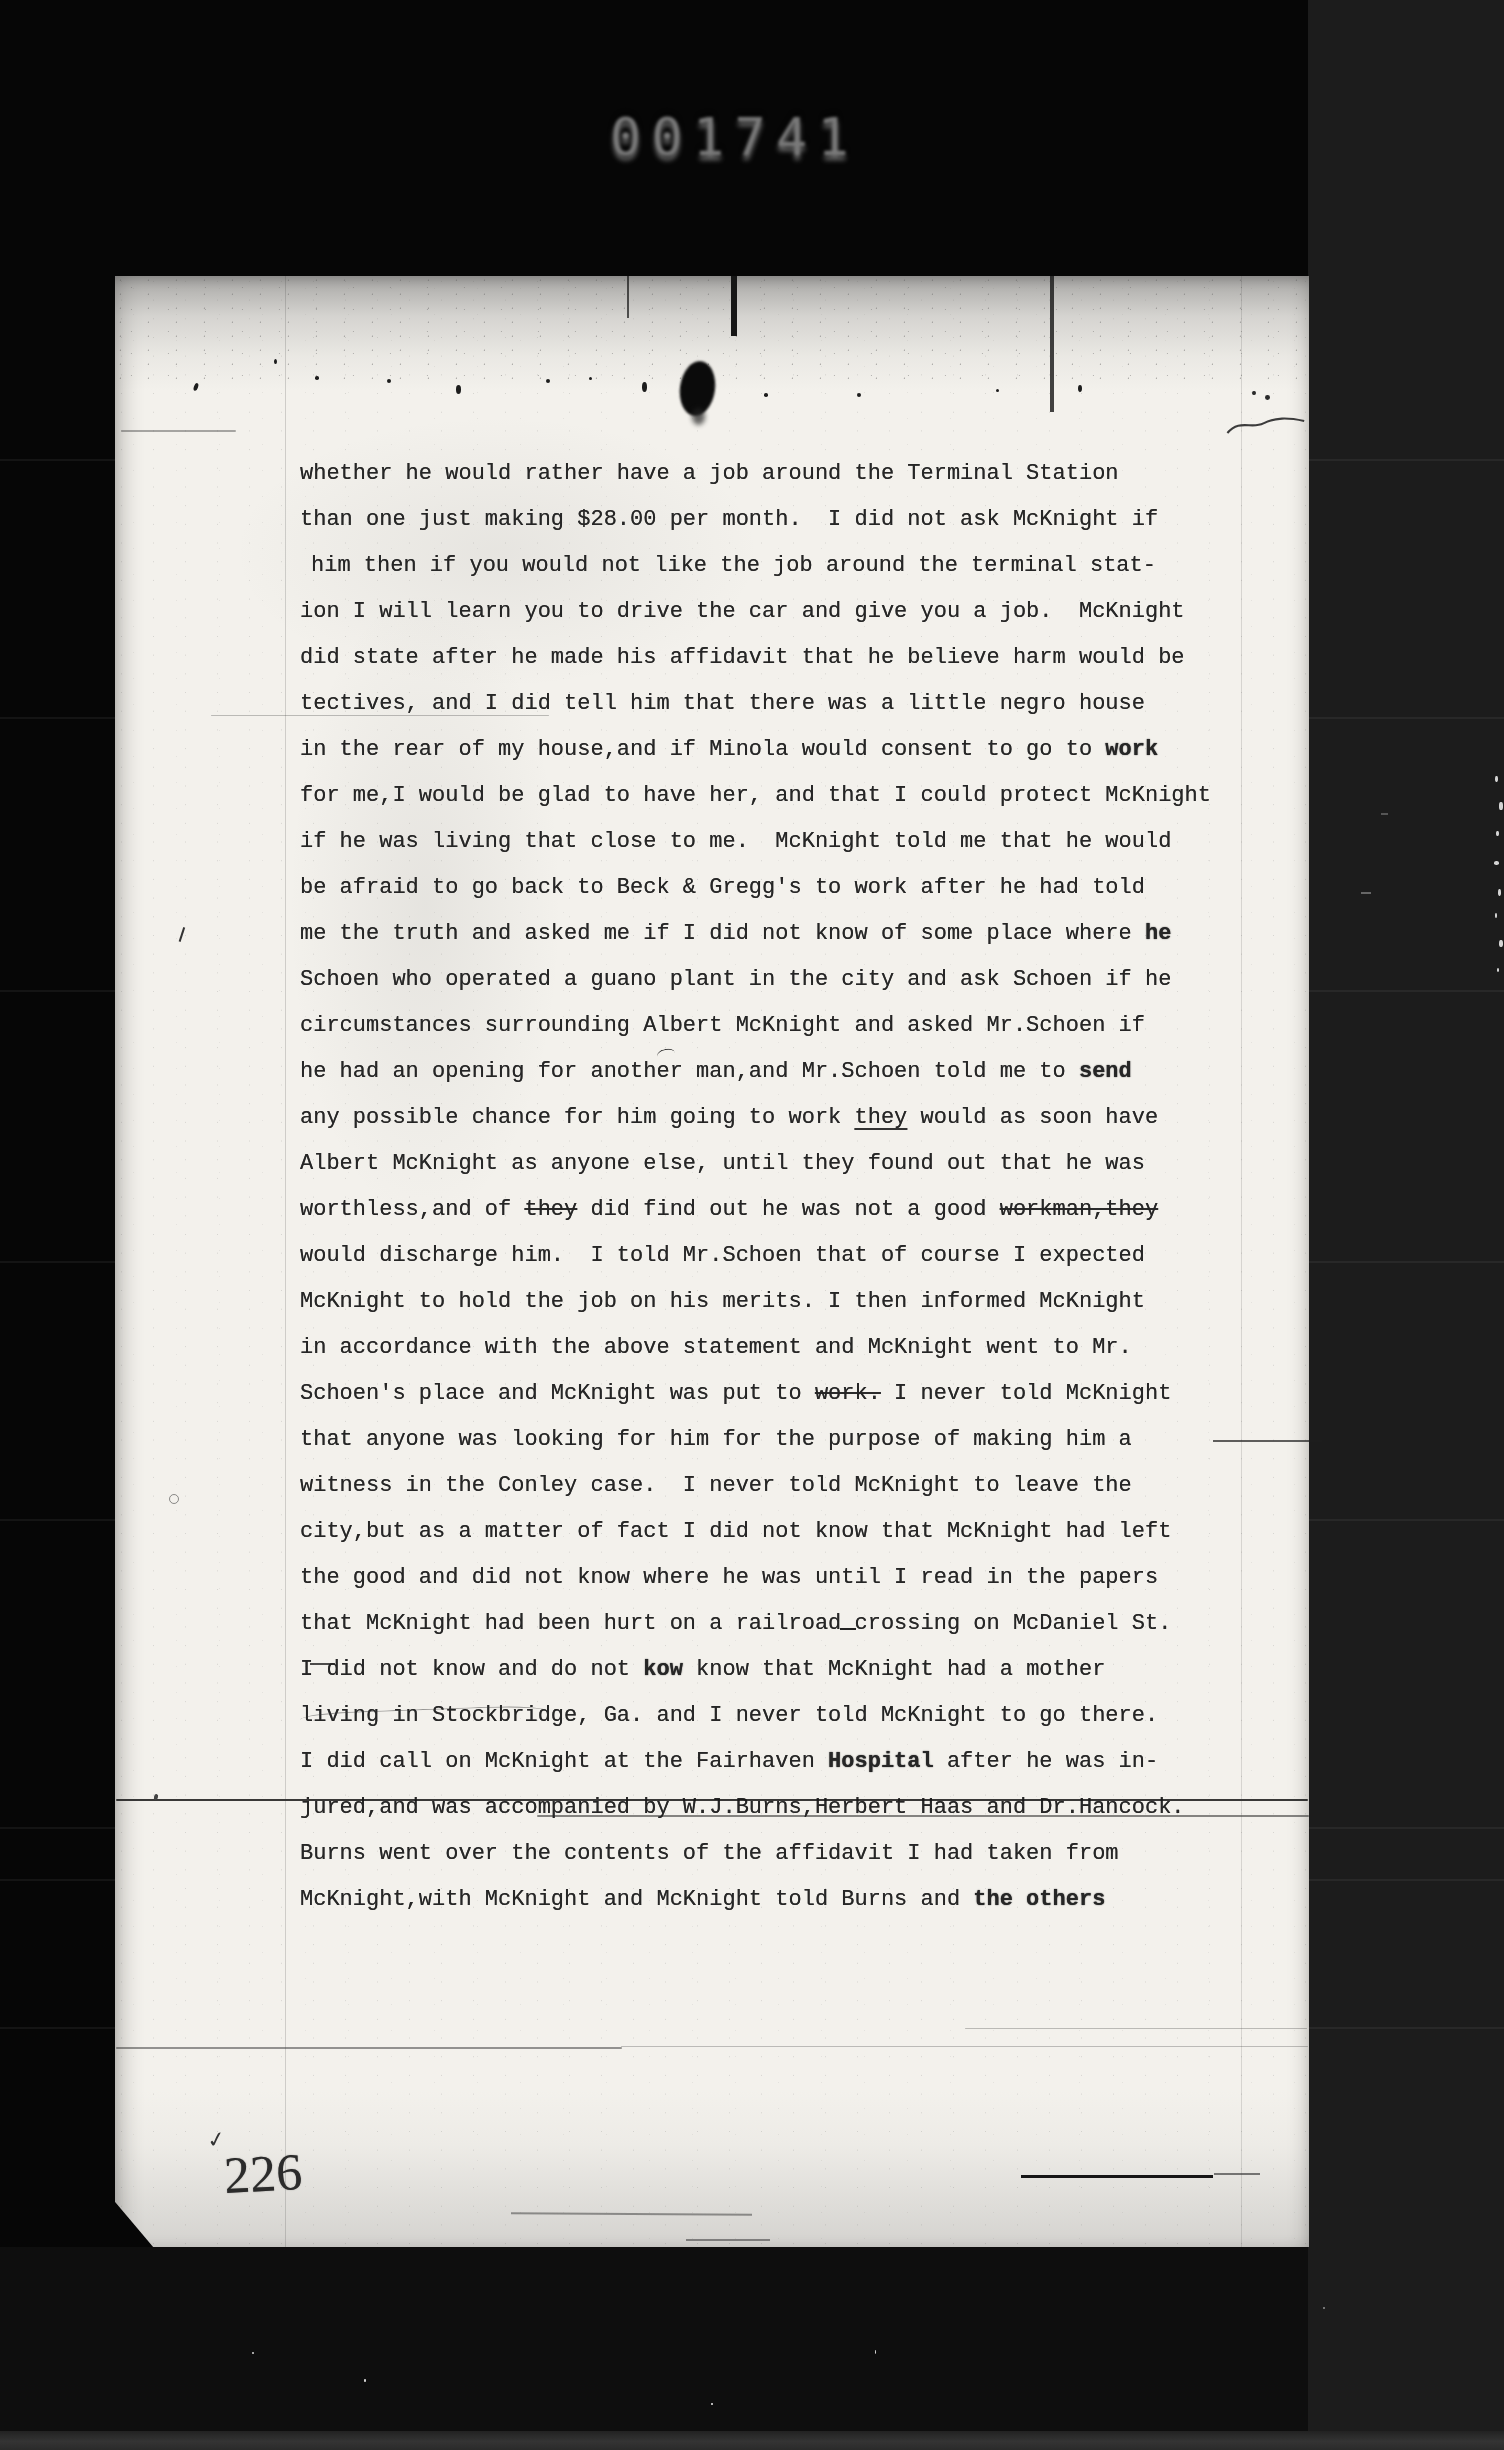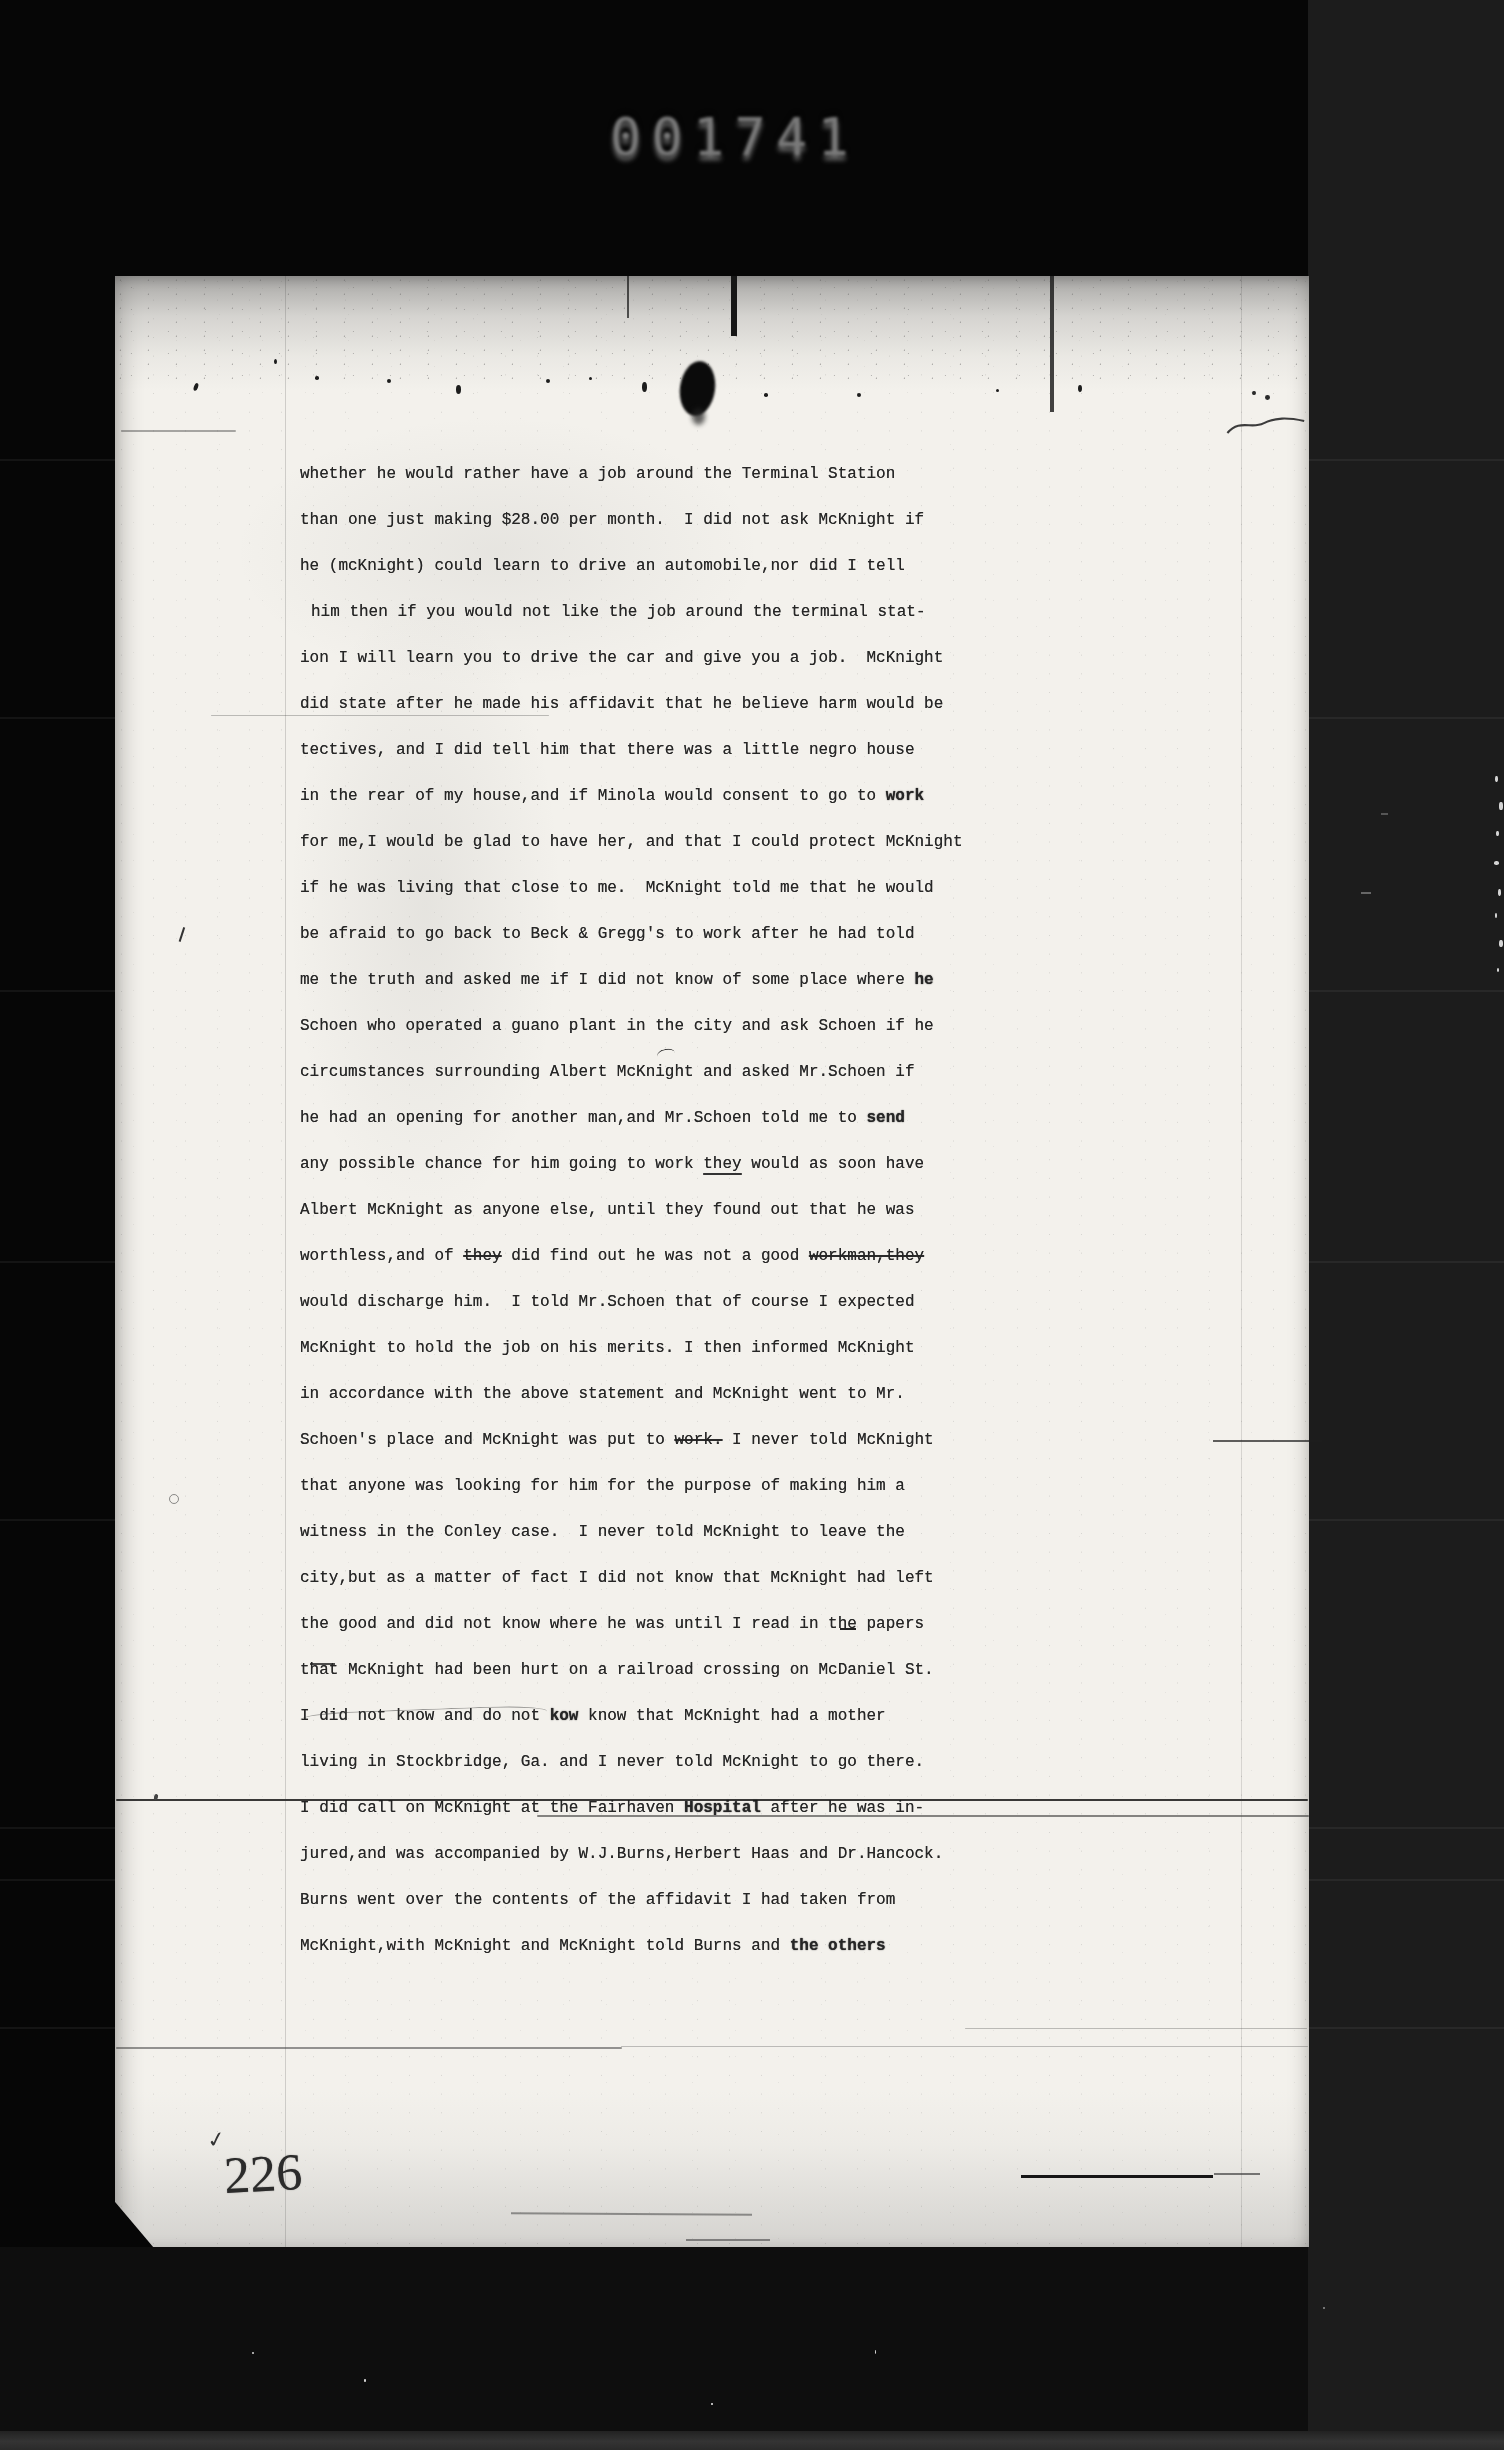--- a/index.html
+++ b/index.html
@@ -35,21 +35,21 @@
      background-size:32px 18.7px, 43px 26px, 22px 17.5px;}
   #page-topband{position:absolute;left:0;top:0;width:100%;height:115px;
      background:
        linear-gradient(180deg, rgba(105,105,105,.55) 0%, rgba(135,135,135,.28) 35%,
                        rgba(155,155,155,.10) 70%, rgba(160,160,160,0) 100%),
        radial-gradient(1.5px 1.5px at 5.4px 4.2px,  rgba(30,30,30,.45), transparent 70%),
        radial-gradient(1.2px 1.2px at 16.3px 11.5px, rgba(50,50,50,.40), transparent 70%);
      background-size:100% 100%, 28px 14px, 37px 22px;}
 
   
-  #typed{position:absolute;left:300px;top:451px;font-size:16px;color:#262626;
+  #typed{position:absolute;left:300px;top:451px;font-size:22px;color:#262626;
      text-shadow:0 0 0.6px rgba(40,40,40,.75);}
   .tline{height:46px;line-height:46px;white-space:pre;}
   .tline.indent{padding-left:11px;}
   .seg-bold{font-weight:bold;text-shadow:0 0 1.2px rgba(15,15,15,.9);}
   .seg-strike{text-decoration:line-through;text-decoration-thickness:1.8px;text-decoration-color:rgba(35,35,35,.85);}
   .seg-underline{text-decoration:underline;text-decoration-thickness:2.4px;text-underline-offset:5.4px;text-decoration-color:rgba(45,45,45,.85);}
 
   
   #stamp{position:absolute;left:610px;top:107px;width:277px;
      font-family:"DejaVu Sans Mono",monospace;font-size:52px;letter-spacing:10.2px;
@@ -96,21 +96,20 @@
   <div id="stamp">001741</div>
 
   <div id="page">
     <div id="page-noise"></div>
     <div id="page-topband"></div>
   </div>
 
   <div id="typed">
       <div class="tline"><span>whether he would rather have a job around the Terminal Station</span></div>
       <div class="tline"><span>than one just making $28.00 per month.  I did not ask McKnight if</span></div>
-      <div class="tline"><span>he (mcKnight) could learn to drive an automobile,nor did I tell</span></div>
       <div class="tline indent"><span>him then if you would not like the job around the terminal stat-</span></div>
       <div class="tline"><span>ion I will learn you to drive the car and give you a job.  McKnight</span></div>
       <div class="tline"><span>did state after he made his affidavit that he believe harm would be</span></div>
       <div class="tline"><span>tectives, and I did tell him that there was a little negro house</span></div>
       <div class="tline"><span>in the rear of my house,and if Minola would consent to go to </span><span class="seg-bold">work</span></div>
       <div class="tline"><span>for me,I would be glad to have her, and that I could protect McKnight</span></div>
       <div class="tline"><span>if he was living that close to me.  McKnight told me that he would</span></div>
       <div class="tline"><span>be afraid to go back to Beck &amp; Gregg's to work after he had told</span></div>
       <div class="tline"><span>me the truth and asked me if I did not know of some place where </span><span class="seg-bold">he</span></div>
       <div class="tline"><span>Schoen who operated a guano plant in the city and ask Schoen if he</span></div>

